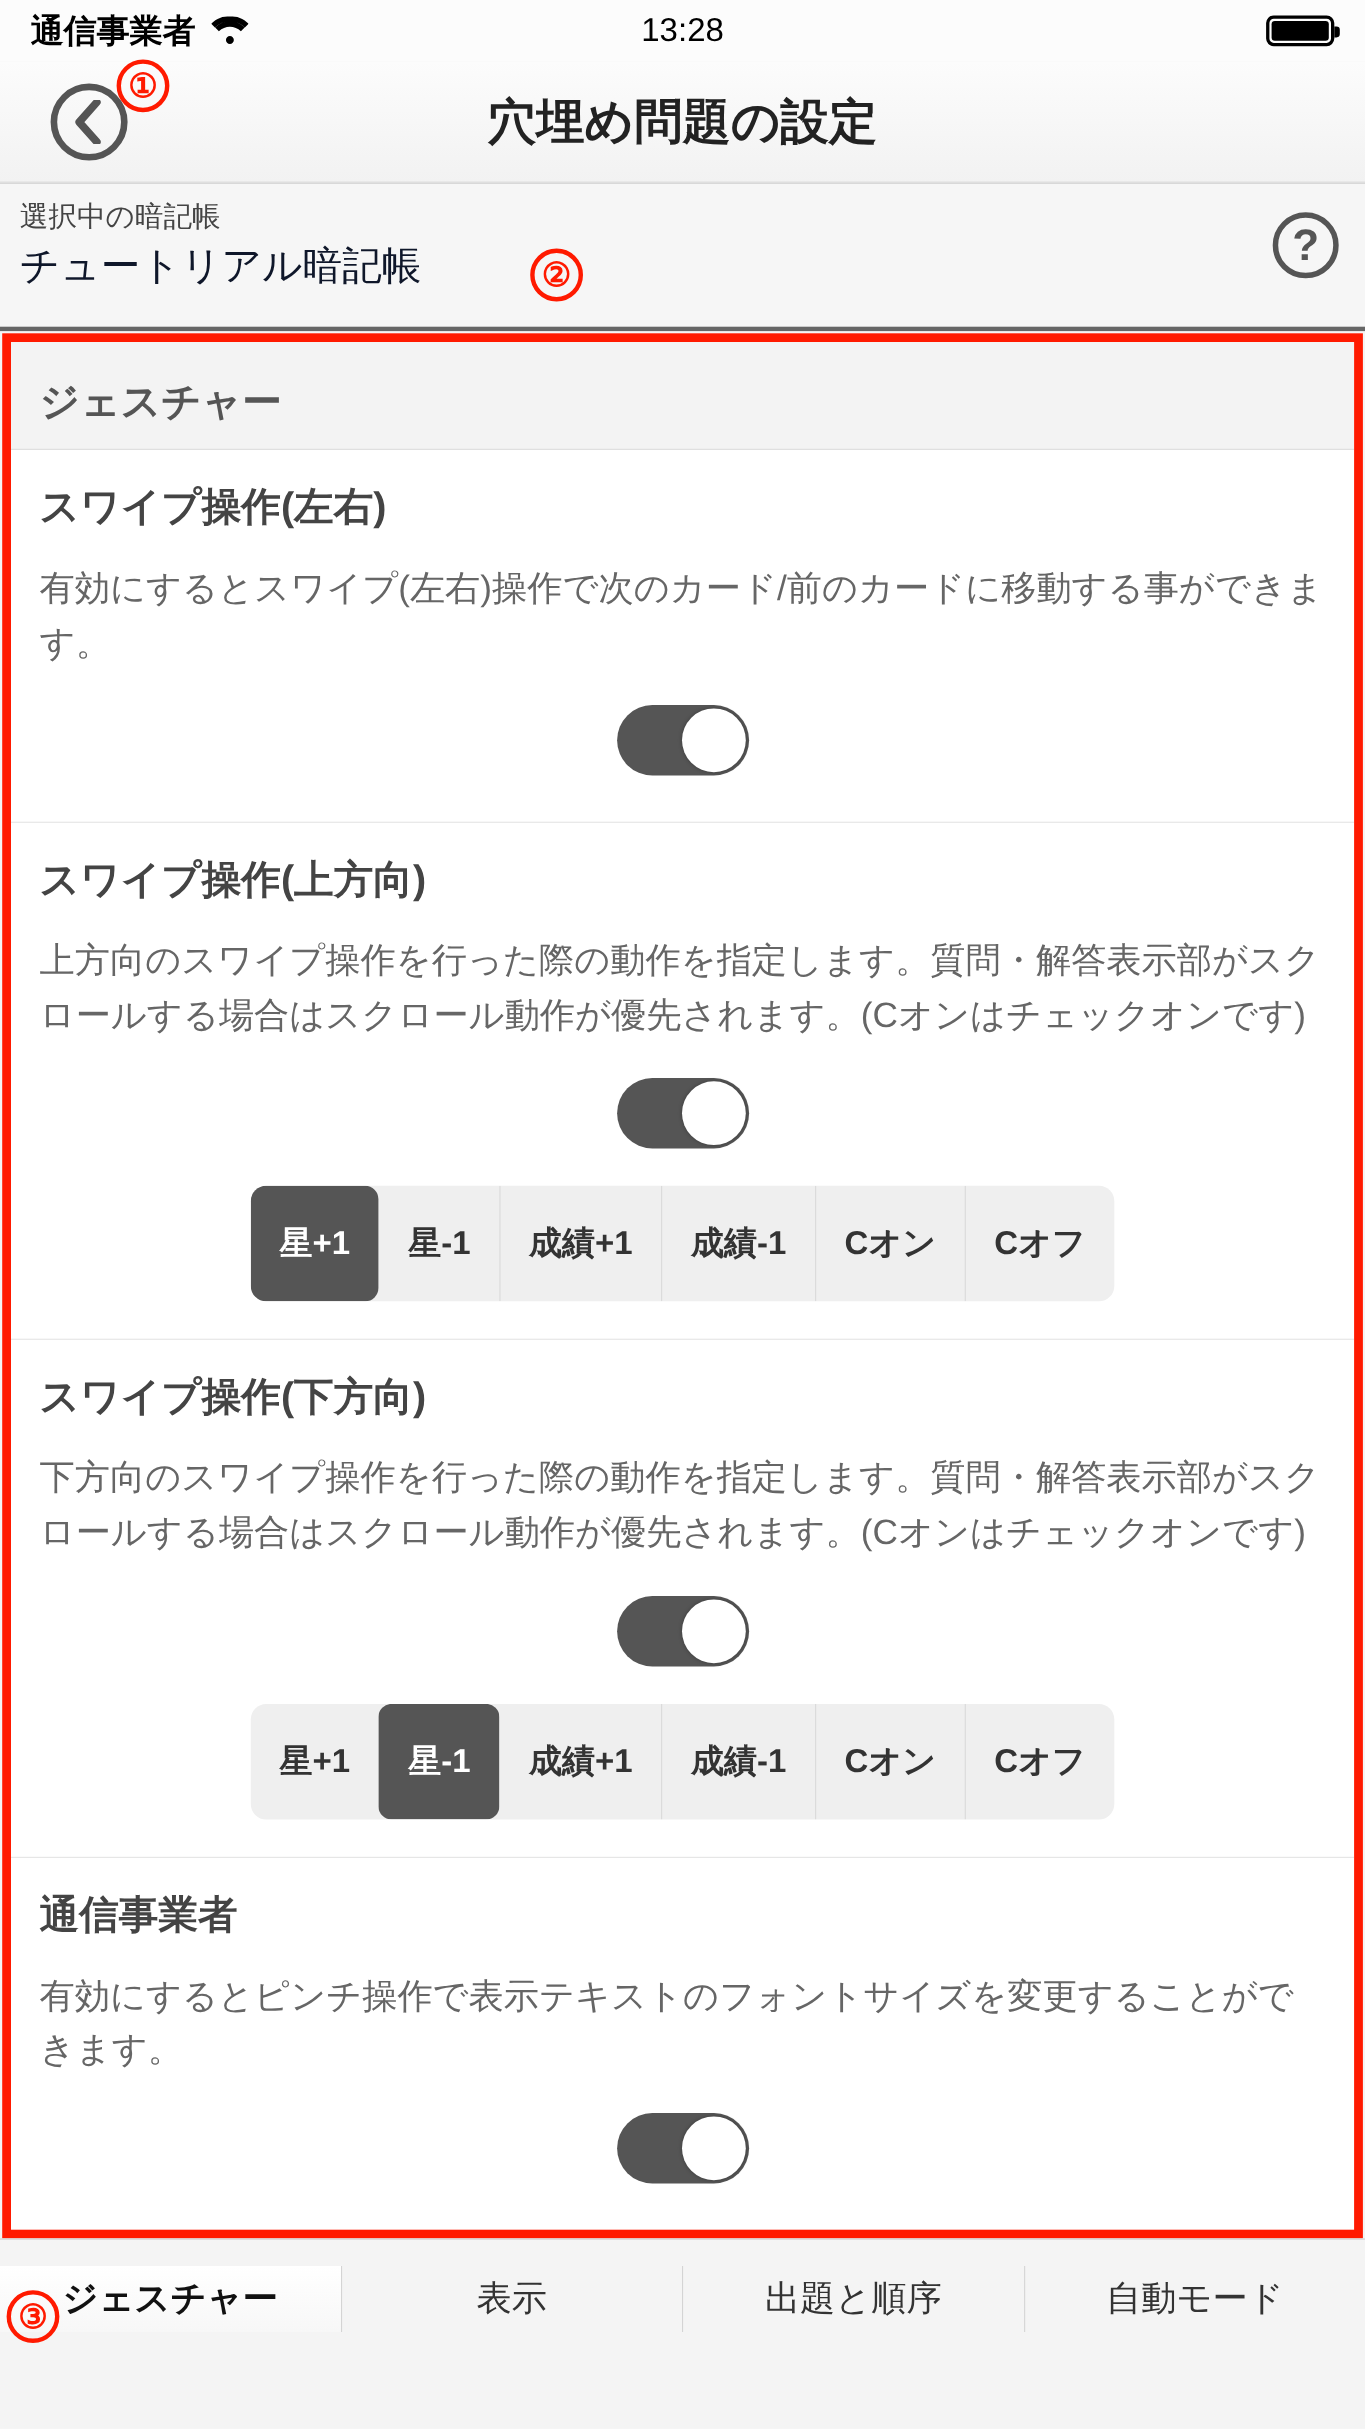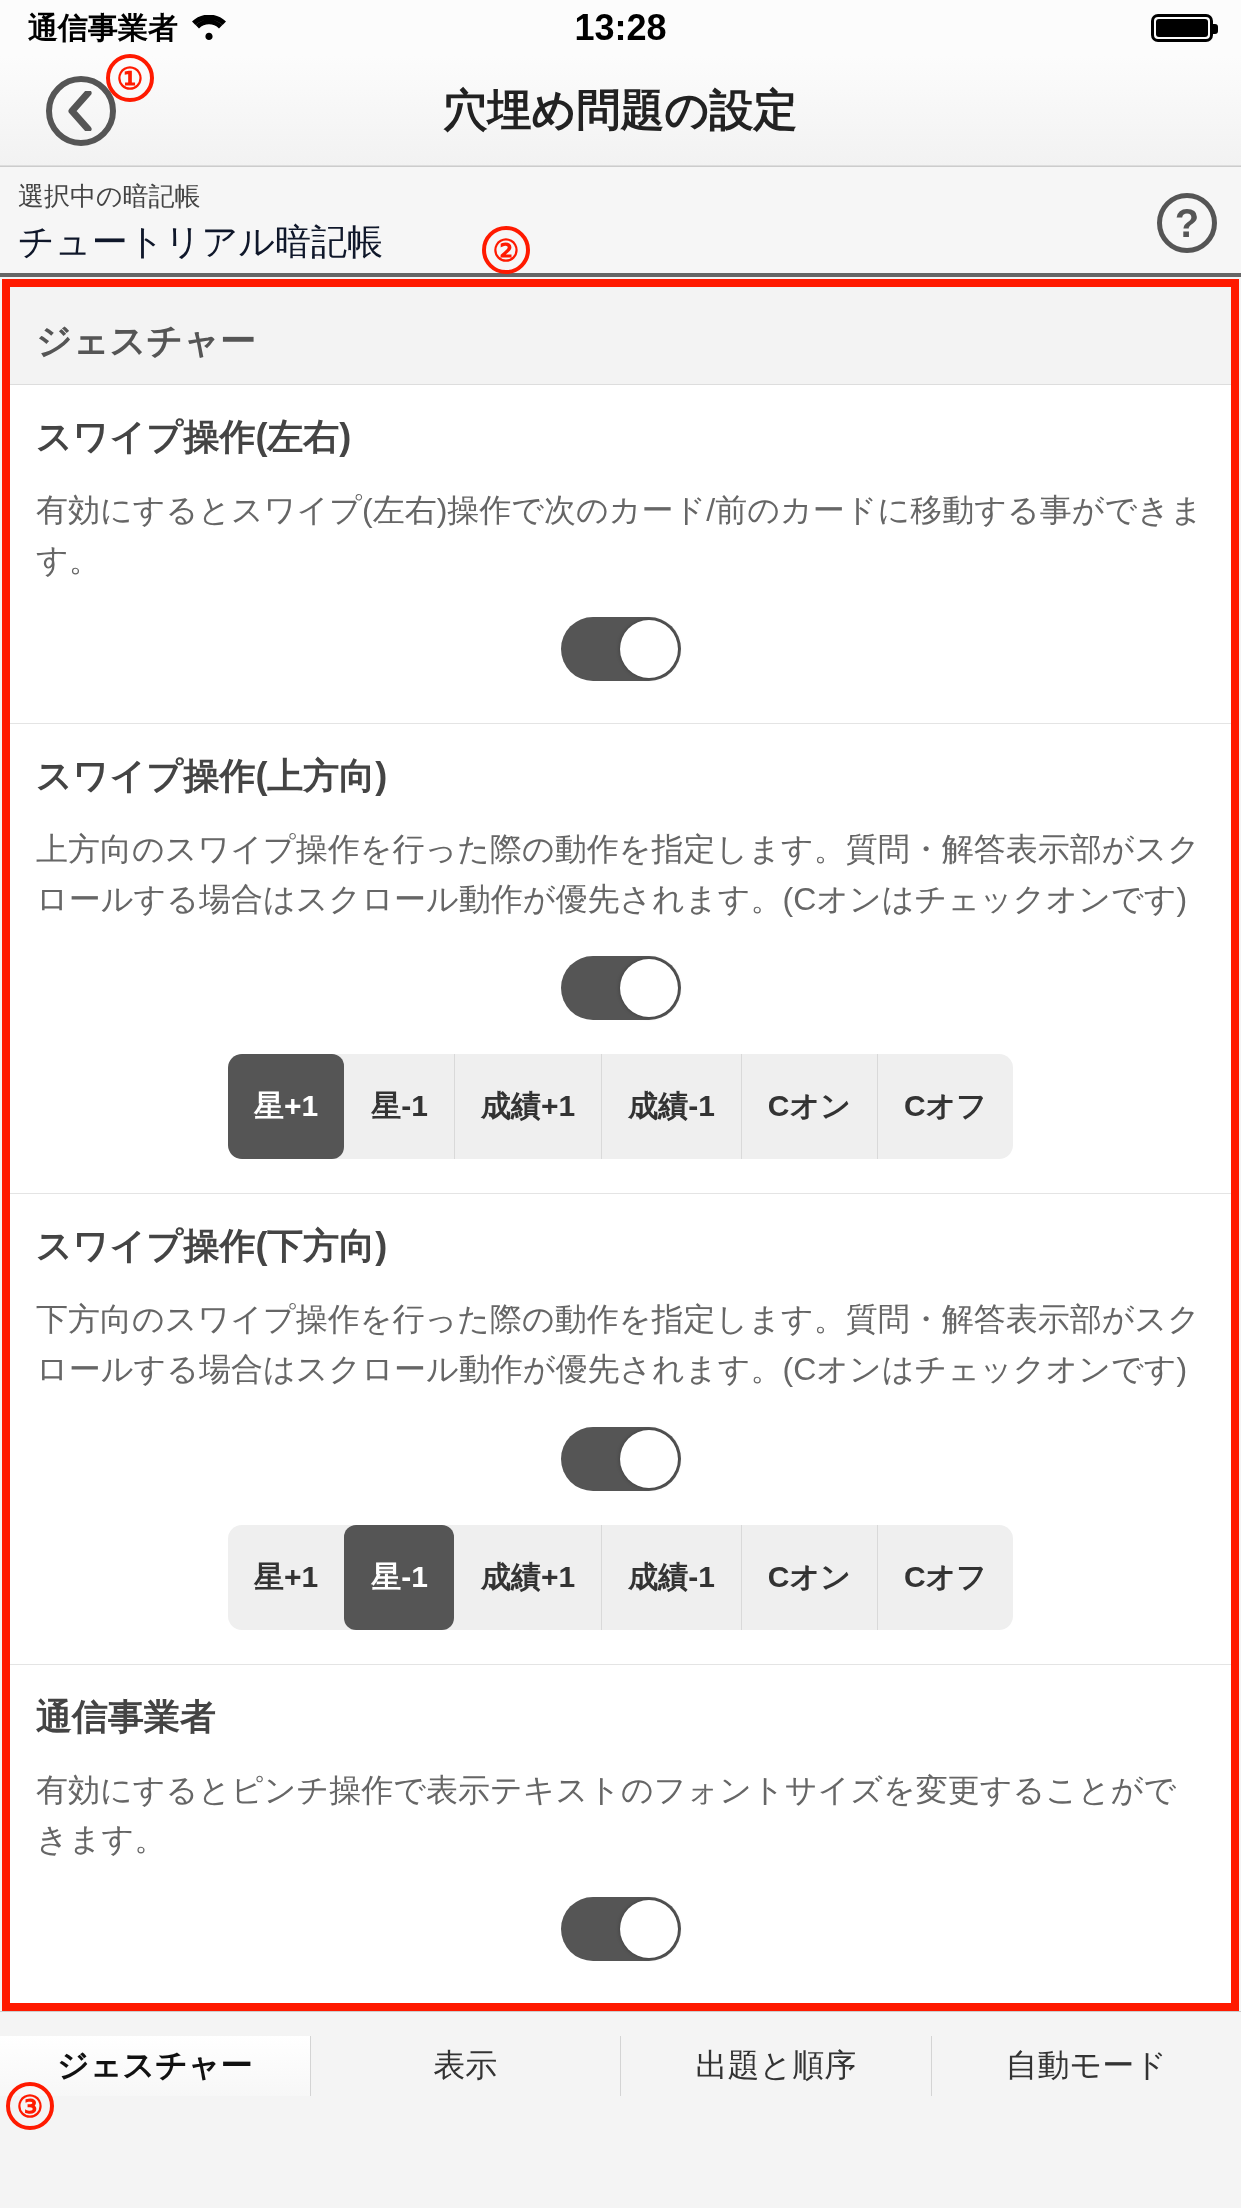--- a/index.html
+++ b/index.html
@@ -3,33 +3,33 @@
 <meta charset="utf-8">
 <style>
   * { box-sizing: border-box; margin: 0; padding: 0; }
   html, body { width: 1241px; height: 2208px; font-family: -apple-system, "Hiragino Sans", sans-serif; background: #f4f4f4; }
   body { display: flex; flex-direction: column; }
 
   
   .status-bar { height: 56px; display: flex; align-items: center; justify-content: space-between; padding: 0 28px; font-size: 30px; font-weight: 600; background: #fcfcfc; gap: 16px; }
   .status-left { display: flex; align-items: center; gap: 14px; }
   .wifi-icon svg { display: block; }
-  .status-center { position: absolute; left: 50%; transform: translateX(-50%); font-weight: 700; font-size: 36px;}
+  .status-center { position: absolute; left: 50%; transform: translateX(-50%); font-weight: 400; font-size: 30px;}
   .battery { width: 62px; height: 28px; border: 3px solid #000; border-radius: 7px; position: relative; }
   .battery::after { content: ""; position: absolute; right: -8px; top: 7px; width: 5px; height: 10px; background: #000; border-radius: 0 3px 3px 0; }
   .battery .fill { position: absolute; inset: 2px; background: #000; border-radius: 3px; }
 
   
   .nav-header { height: 110px; display: flex; align-items: center; position: relative; background: linear-gradient(#fcfcfc,#f2f2f2); border-bottom: 1px solid #ddd; }
   .back-button { margin-left: 46px; width: 70px; height: 70px; border: 6px solid #555; border-radius: 50%; display: flex; align-items: center; justify-content: center; cursor: pointer; }
   .back-button svg { display:block; }
   .nav-title { position: absolute; left: 50%; transform: translateX(-50%); font-size: 44px; font-weight: 800; color: #222; }
 
   
-  .deck-bar { padding: 12px 18px 6px 18px; border-top: 1px solid #ccc; border-bottom: 4px solid #666; display:flex; justify-content:space-between; align-items:center; background:#f6f6f6; }
+  .deck-bar { padding: 12px 18px 30px 18px; border-top: 1px solid #ccc; border-bottom: 4px solid #666; display:flex; justify-content:space-between; align-items:center; background:#f6f6f6; }
   .deck-labels { display:flex; flex-direction:column; gap:4px; }
   .deck-sub { font-size: 26px; color:#444; }
   .deck-name { font-size: 36px; font-weight: 400; color:#0f172a; }
   .help-button { width: 60px; height: 60px; border: 5px solid #555; border-radius: 50%; display:flex; align-items:center; justify-content:center; font-size: 40px; font-weight:700; color:#555; cursor:pointer; margin-right:6px;}
 
   
   .settings-panel { flex: 1; margin: 2px 2px 0 2px; border: 8px solid #ff1a00; background: #fff; overflow: hidden; display:flex; flex-direction:column;}
   .section-header { font-size: 36px; font-weight: 700; color:#555; padding: 30px 26px 18px 26px; background: #f3f3f3; border-bottom: 1px solid #ddd;}
   .setting-item { padding: 28px 26px 34px 26px; border-bottom: 1px solid #e4e4e4; }
   .setting-title { font-size: 36px; font-weight: 700; color:#444; margin-bottom: 24px;}

